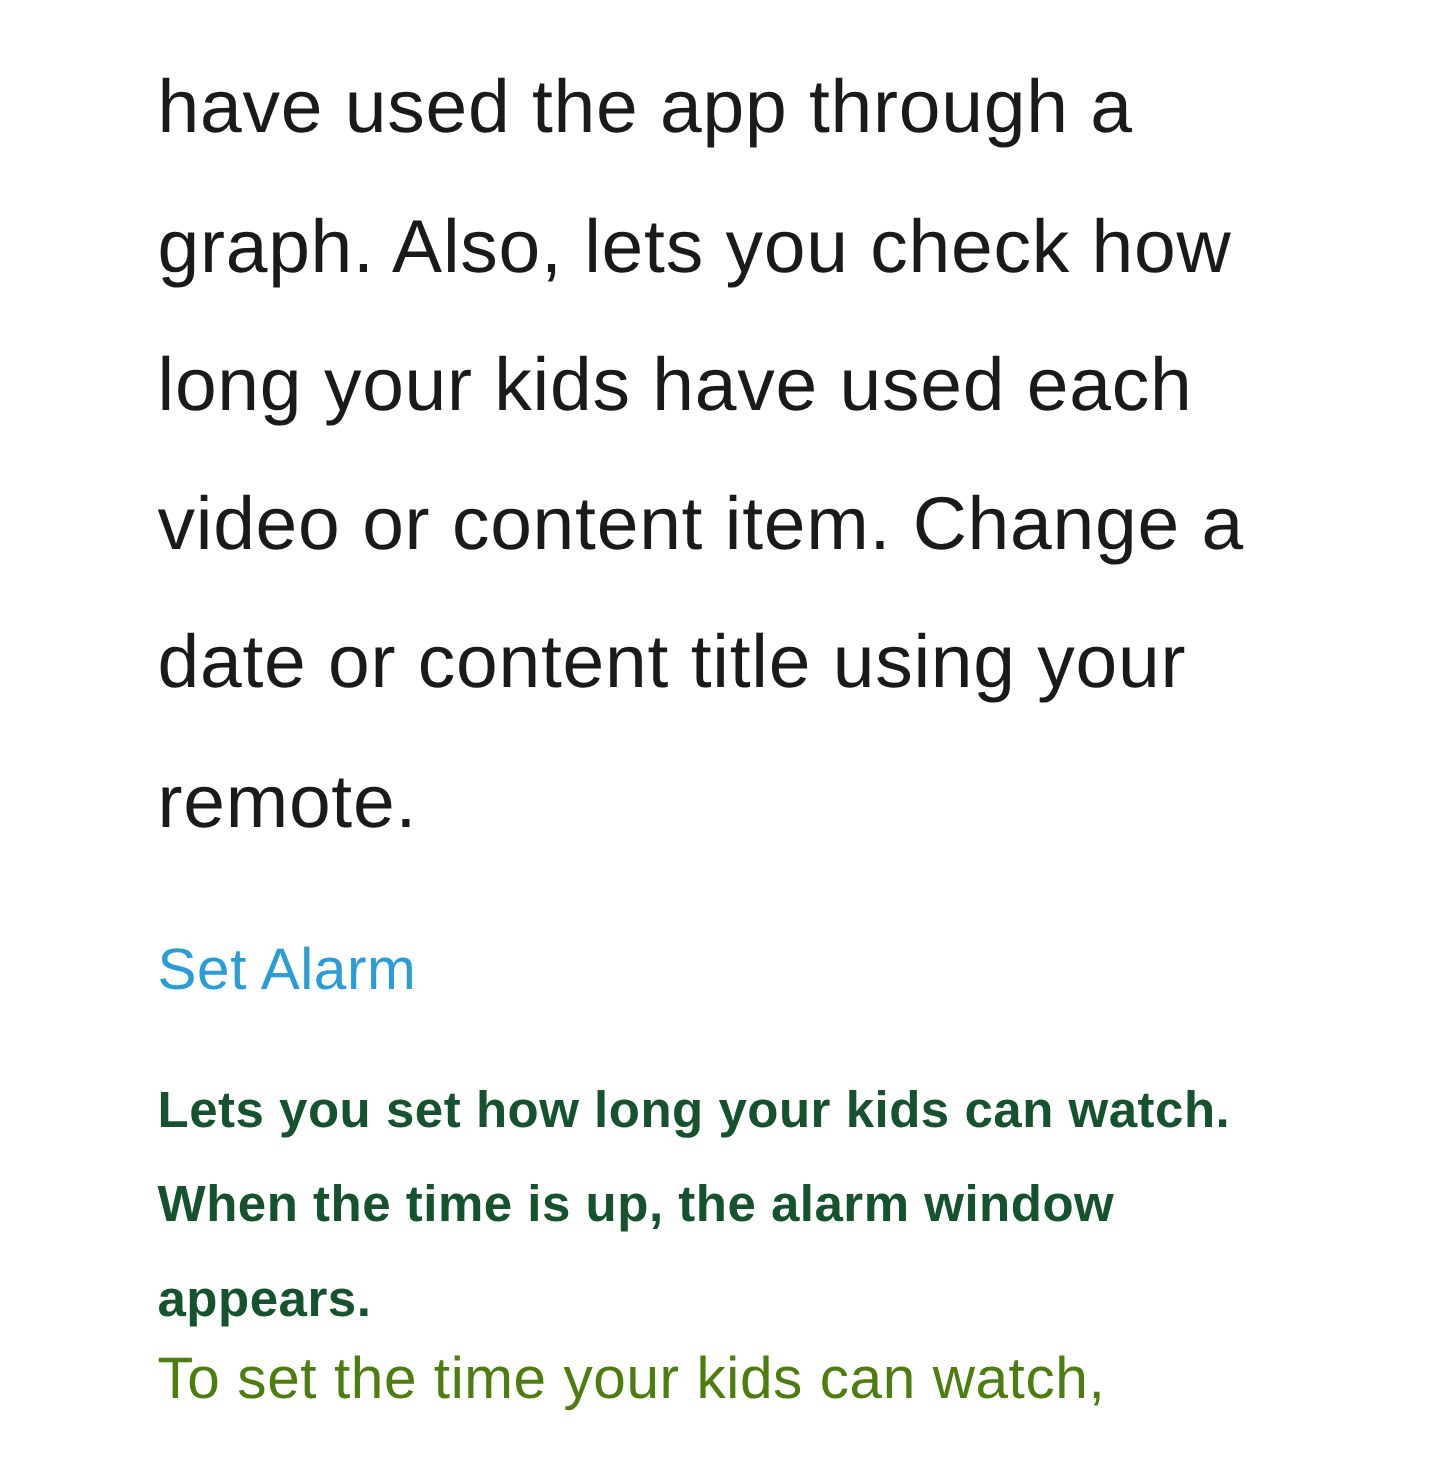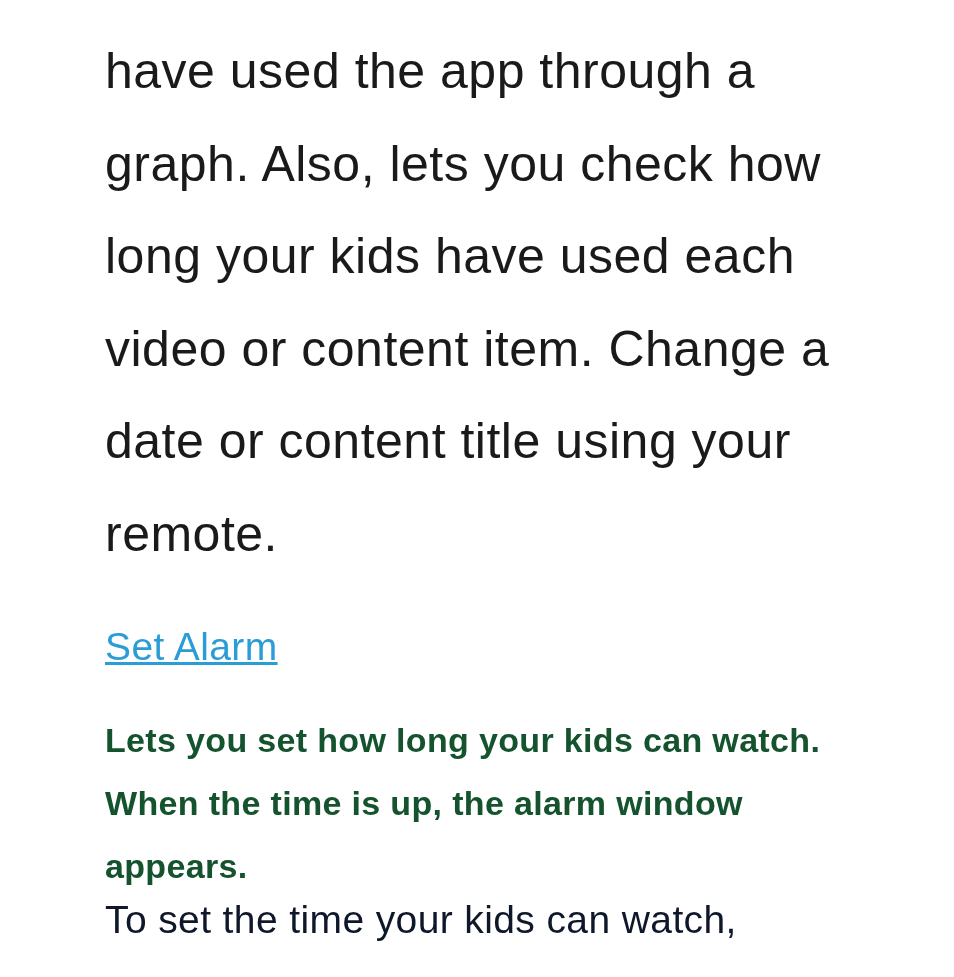--- a/index.html
+++ b/index.html
@@ -24,34 +24,33 @@
       letter-spacing: 0.01em;
     }
     
     .section-heading {
       font-size: 39px;
       color: #2b9dd6;
       font-weight: 400;
       margin-top: 45px;
       margin-bottom: 40px;
       letter-spacing: 0.01em;
-      text-decoration: underline;
     }
     
     .body-text-2 {
       font-size: 34px;
       line-height: 1.85;
       color: #14532d;
       font-weight: 700;
       letter-spacing: 0.01em;
     }
     
     .subsection-heading {
       font-size: 39px;
-      color: #0f172a;
+      color: #4d7c0f;
       font-weight: 400;
       letter-spacing: 0.01em;
     }
   </style>
 </head>
 <body>
 
 <p class="body-text">have used the app through a graph. Also, lets you check how long your kids have used each video or content item. Change a date or content title using your remote.</p>
 
 <h2 class="section-heading">Set Alarm</h2>

